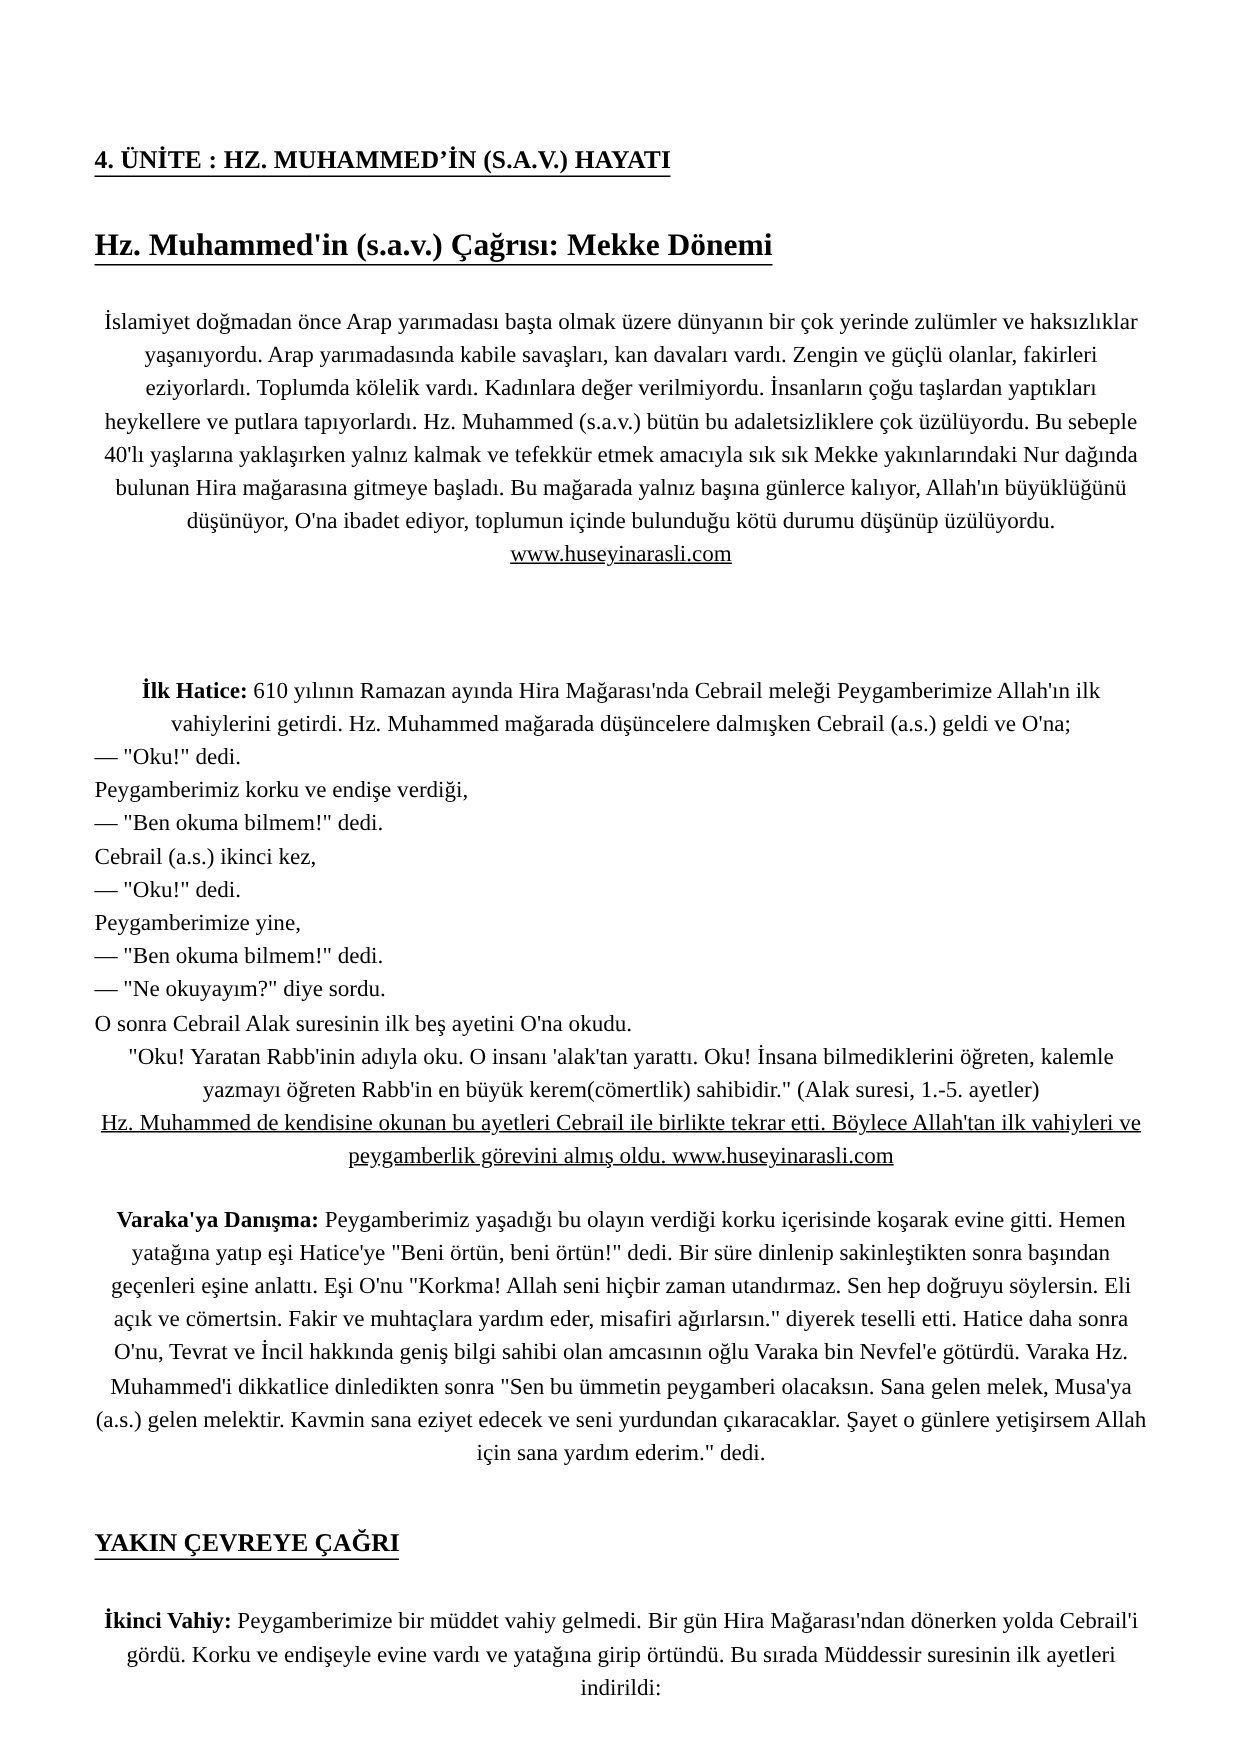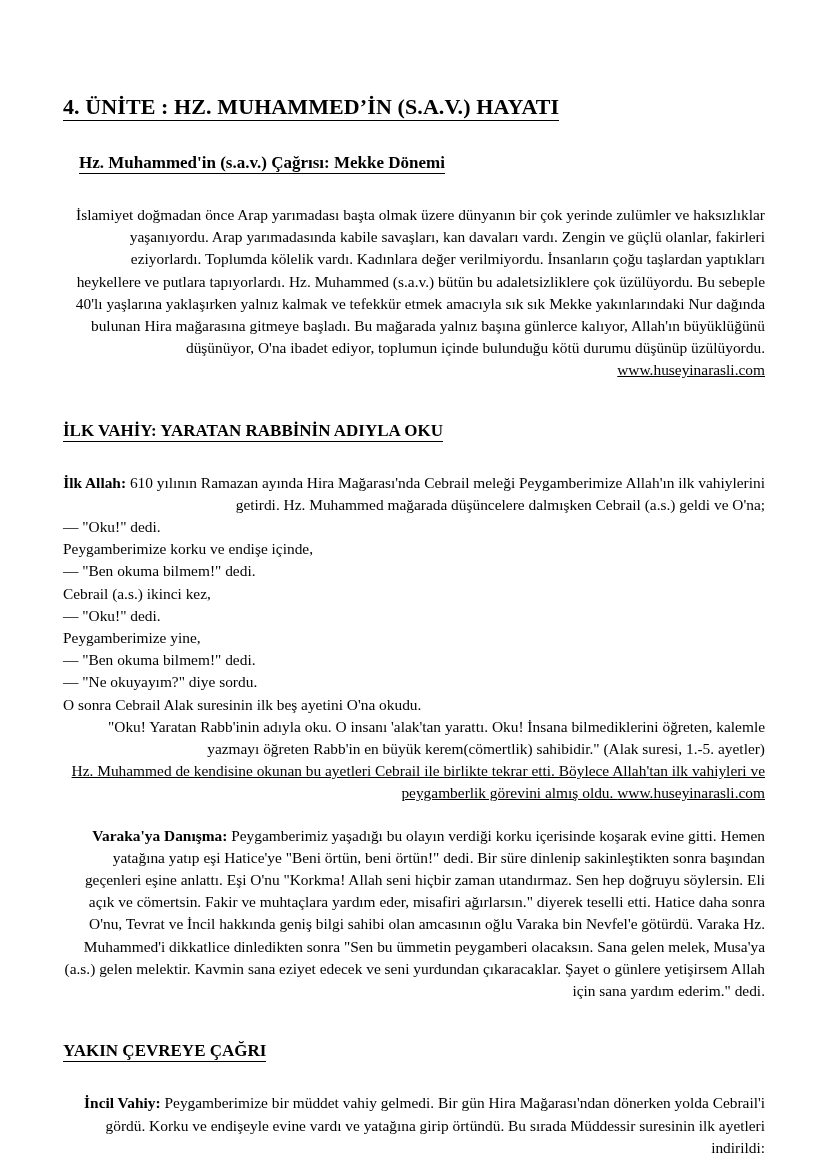--- a/index.html
+++ b/index.html
@@ -23,39 +23,39 @@
     box-sizing: border-box;
     padding: 96px 63px 0 63px;
     overflow: hidden;
   }
   .doc-body {
     width: 702px;
   }
 
   
   h1.unit-title {
-    font-size: 22px;
+    font-size: 17px;
     font-weight: bold;
     margin: 0 0 0 0;
     padding: 0;
     line-height: 22px;
     letter-spacing: 0.1px;
     display: block;
   }
   h1.unit-title span.ul,
   h2.section-title span.ul,
   h2.sub-title span.ul {
     display: inline;
     border-bottom: 1.4px solid #000;
     padding-bottom: 1px;
   }
   h2.sub-title {
-    font-size: 17px;
+    font-size: 21px;
     font-weight: bold;
-    margin: 34px 0 0 16px;
+    margin: 34px 0 0 0;
     padding: 0;
     line-height: 22px;
     display: block;
   }
   h2.section-title {
     font-size: 17px;
     font-weight: bold;
     margin: 0;
     padding: 0;
     line-height: 22px;
@@ -64,21 +64,21 @@
   .spacer-lg { height: 38px; }
   .spacer-md { height: 30px; }
   .spacer-sm { height: 20px; }
 
   
   p.para {
     font-size: 15.4px;
     line-height: 22.2px;
     margin: 0;
     padding: 0;
-    text-align: right;
+    text-align: center;
     word-spacing: 0px;
   }
   p.para + p.para { margin-top: 0; text-decoration: underline; }
   .lead { font-weight: bold; }
 
   .dialogue {
     font-size: 15.4px;
     line-height: 22.2px;
     margin: 0;
     padding: 0;
@@ -96,29 +96,28 @@
 
     <h2 class="sub-title"><span class="ul">Hz. Muhammed'in (s.a.v.) Çağrısı: Mekke Dönemi</span></h2>
 
     <div class="spacer-md"></div>
 
     <p class="para">İslamiyet doğmadan önce Arap yarımadası başta olmak üzere dünyanın bir çok yerinde zulümler ve haksızlıklar yaşanıyordu. Arap yarımadasında kabile savaşları, kan davaları vardı. Zengin ve güçlü olanlar, fakirleri eziyorlardı. Toplumda kölelik vardı. Kadınlara değer verilmiyordu. İnsanların çoğu taşlardan yaptıkları heykellere ve putlara tapıyorlardı. Hz. Muhammed (s.a.v.) bütün bu adaletsizliklere çok üzülüyordu. Bu sebeple 40'lı yaşlarına yaklaşırken yalnız kalmak ve tefekkür etmek amacıyla sık sık Mekke yakınlarındaki Nur dağında bulunan Hira mağarasına gitmeye başladı. Bu mağarada yalnız başına günlerce kalıyor, Allah'ın büyüklüğünü düşünüyor, O'na ibadet ediyor, toplumun içinde bulunduğu kötü durumu düşünüp üzülüyordu.</p>
     <p class="para watermark-inline">www.huseyinarasli.com</p>
 
     <div class="spacer-lg"></div>
 
-    <h2 class="section-title"><span class="ul">İLK VAHİY: YARATAN RABBİNİN ADIYLA OKU</span></h2>
 
     <div class="spacer-md"></div>
 
-    <p class="para"><span class="lead">İlk Allah:</span><span> 610 yılının Ramazan ayında Hira Mağarası'nda Cebrail meleği Peygamberimize Allah'ın ilk vahiylerini getirdi. Hz. Muhammed mağarada düşüncelere dalmışken Cebrail (a.s.) geldi ve O'na;</span></p>
+    <p class="para"><span class="lead">İlk Hatice:</span><span> 610 yılının Ramazan ayında Hira Mağarası'nda Cebrail meleği Peygamberimize Allah'ın ilk vahiylerini getirdi. Hz. Muhammed mağarada düşüncelere dalmışken Cebrail (a.s.) geldi ve O'na;</span></p>
 
     <div class="dialogue">
       <span class="line">— "Oku!" dedi.</span>
-      <span class="line">Peygamberimize korku ve endişe içinde,</span>
+      <span class="line">Peygamberimiz korku ve endişe verdiği,</span>
       <span class="line">— "Ben okuma bilmem!" dedi.</span>
       <span class="line">Cebrail (a.s.) ikinci kez,</span>
       <span class="line">— "Oku!" dedi.</span>
       <span class="line">Peygamberimize yine,</span>
       <span class="line">— "Ben okuma bilmem!" dedi.</span>
       <span class="line">— "Ne okuyayım?" diye sordu.</span>
       <span class="line">O sonra Cebrail Alak suresinin ilk beş ayetini O'na okudu.</span>
     </div>
 
     <p class="para">"Oku! Yaratan Rabb'inin adıyla oku. O insanı 'alak'tan yarattı. Oku! İnsana bilmediklerini öğreten, kalemle yazmayı öğreten Rabb'in en büyük kerem(cömertlik) sahibidir." (Alak suresi, 1.-5. ayetler)</p>
@@ -128,16 +127,16 @@
     <div class="spacer-sm"></div>
 
     <p class="para"><span class="lead">Varaka'ya Danışma:</span><span> Peygamberimiz yaşadığı bu olayın verdiği korku içerisinde koşarak evine gitti. Hemen yatağına yatıp eşi Hatice'ye "Beni örtün, beni örtün!" dedi. Bir süre dinlenip sakinleştikten sonra başından geçenleri eşine anlattı. Eşi O'nu "Korkma! Allah seni hiçbir zaman utandırmaz. Sen hep doğruyu söylersin. Eli açık ve cömertsin. Fakir ve muhtaçlara yardım eder, misafiri ağırlarsın." diyerek teselli etti. Hatice daha sonra O'nu, Tevrat ve İncil hakkında geniş bilgi sahibi olan amcasının oğlu Varaka bin Nevfel'e götürdü. Varaka Hz. Muhammed'i dikkatlice dinledikten sonra "Sen bu ümmetin peygamberi olacaksın. Sana gelen melek, Musa'ya (a.s.) gelen melektir. Kavmin sana eziyet edecek ve seni yurdundan çıkaracaklar. Şayet o günlere yetişirsem Allah için sana yardım ederim." dedi.</span></p>
 
     <div class="spacer-lg"></div>
 
     <h2 class="section-title"><span class="ul">YAKIN ÇEVREYE ÇAĞRI</span></h2>
 
     <div class="spacer-md"></div>
 
-    <p class="para"><span class="lead">İncil Vahiy:</span><span> Peygamberimize bir müddet vahiy gelmedi. Bir gün Hira Mağarası'ndan dönerken yolda Cebrail'i gördü. Korku ve endişeyle evine vardı ve yatağına girip örtündü. Bu sırada Müddessir suresinin ilk ayetleri indirildi:</span></p>
+    <p class="para"><span class="lead">İkinci Vahiy:</span><span> Peygamberimize bir müddet vahiy gelmedi. Bir gün Hira Mağarası'ndan dönerken yolda Cebrail'i gördü. Korku ve endişeyle evine vardı ve yatağına girip örtündü. Bu sırada Müddessir suresinin ilk ayetleri indirildi:</span></p>
 
   </div>
 </div>
 
 </body></html>

